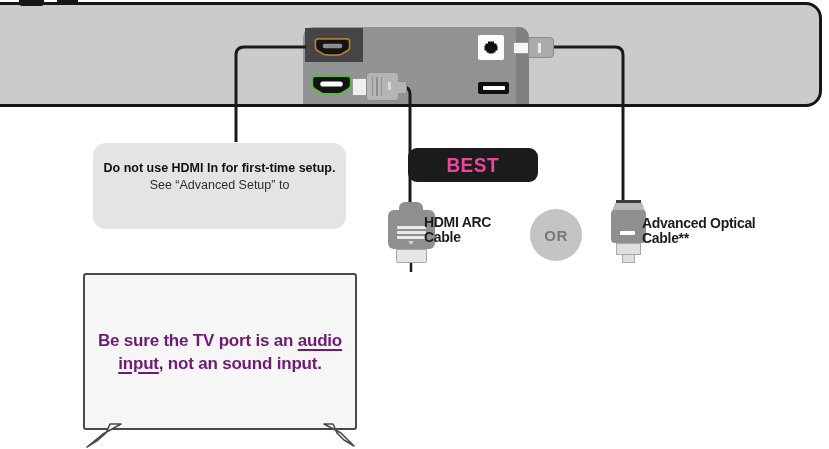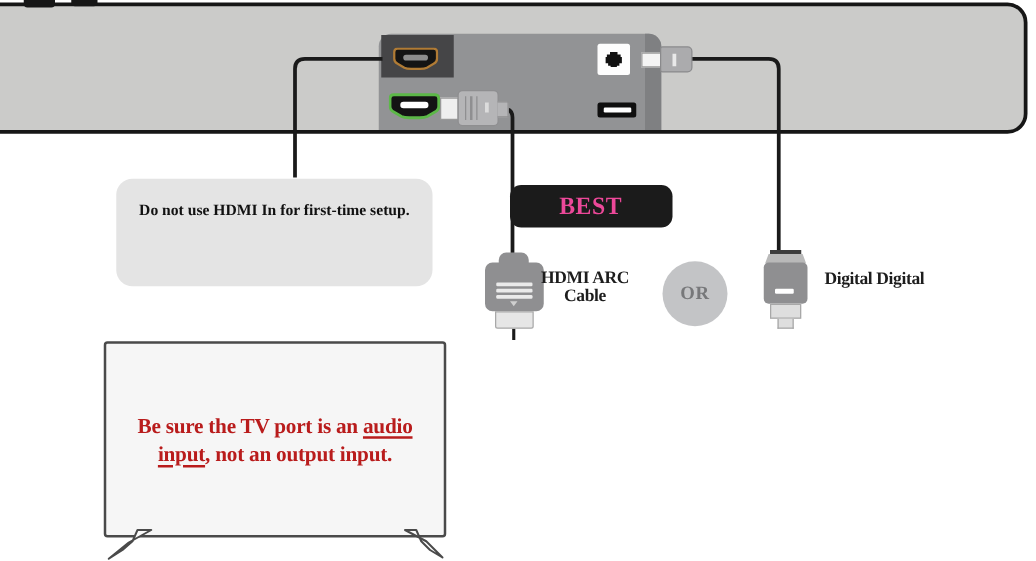--- a/index.html
+++ b/index.html
@@ -1,18 +1,18 @@
 <!DOCTYPE html>
 <html><head>
 <meta charset="utf-8">
 <style>
   html,body{margin:0;padding:0;background:#fff;}
   #stage{
     position:relative;width:829px;height:449px;overflow:hidden;background:#ffffff;
-    font-family:Liberation Serif, serif;
+    font-family:Liberation Sans, sans-serif;
   }
   #stage *{box-sizing:border-box;}
   .abs{position:absolute;}
 
   
   .soundbar{left:-26px;top:2px;width:848px;height:105px;background:#cbcbc9;
     border:3.5px solid #161616;border-radius:0 16px 16px 0;}
   .tab{background:#161616;border-radius:0 0 3px 3px;}
   .tab1{left:19px;top:0;width:25px;height:6px;}
   .tab2{left:57px;top:0;width:21px;height:5px;}
@@ -67,33 +67,33 @@
   .opt-capline{left:616px;top:200px;width:25px;height:3.5px;background:#3d3d3d;}
   .opt-cap{left:612px;top:203px;width:33px;height:8px;background:#b9b9b9;
     clip-path:polygon(9% 0,91% 0,100% 100%,0 100%);}
   .opt-body{left:611px;top:210px;width:35px;height:33px;background:#8f8f91;border-radius:4px;}
   .opt-slot{left:620px;top:231px;width:15px;height:4px;background:#ffffff;border-radius:1px;}
   .opt-tip{left:616px;top:243px;width:25px;height:12px;background:#dedede;border:1.5px solid #a8a8a8;}
   .opt-nub{left:622px;top:254.5px;width:13px;height:8px;background:#dedede;border:1.5px solid #a8a8a8;border-top:none;}
 
   
   .cable-label{font-weight:bold;font-size:14px;line-height:15px;letter-spacing:-.3px;
-    color:#1d1d1d;text-align:center;}
+    color:#1d1d1d;text-align:left;}
   .label-arc{left:424px;top:215px;width:88px;}
   .label-opt{left:642px;top:216px;width:115px;}
 
   
   .note{left:93px;top:143px;width:253px;height:86px;background:#e4e4e4;border-radius:13px;
     text-align:center;padding-top:17px;font-size:12.5px;line-height:16.5px;color:#2e2e2e;}
   .note .b{font-weight:bold;color:#111111;}
 
   
   .tv{left:83px;top:273px;width:274px;height:157px;background:#f6f6f6;border:2.5px solid #4a4a4a;
     border-radius:3px;display:flex;align-items:center;justify-content:center;}
-  .tv-text{font-weight:bold;font-size:17px;line-height:23px;letter-spacing:-.2px;color:#b91c1c;text-align:center;}
+  .tv-text{font-weight:bold;font-size:17px;line-height:23px;letter-spacing:-.2px;color:#701a75;text-align:center;}
   .tv-text .u{text-decoration:underline;text-decoration-thickness:2px;text-underline-offset:3px;}
 </style>
 </head>
 <body>
 
 <div id="stage">
 
   <div class="abs soundbar"></div>
   <div class="abs tab tab1"></div>
   <div class="abs tab tab2"></div>
@@ -132,20 +132,21 @@
   <div class="abs hplug-ridge" style="left:380.5px"></div>
   <div class="abs hplug-tick"></div>
   <div class="abs hplug-neck"></div>
 
   <div class="abs oplug-tip"></div>
   <div class="abs oplug-body"></div>
   <div class="abs oplug-dash"></div>
 
   <div class="abs note">
     <div class="b">Do not use HDMI In for first-time setup.</div>
+    <div>See “Advanced Setup” to</div>
   </div>
 
   <div class="abs best">
     <span>BEST</span>
   </div>
 
   <div class="abs arc-neck"></div>
   <div class="abs arc-body"></div>
   <div class="abs arc-ridge" style="top:226px"></div>
   <div class="abs arc-ridge" style="top:231px"></div>
@@ -163,27 +164,28 @@
   </div>
 
   <div class="abs opt-capline"></div>
   <div class="abs opt-cap"></div>
   <div class="abs opt-body"></div>
   <div class="abs opt-slot"></div>
   <div class="abs opt-tip"></div>
   <div class="abs opt-nub"></div>
 
   <div class="abs cable-label label-opt">
-    <div>Digital Digital</div>
+    <div>Advanced Optical</div>
+    <div>Cable**</div>
   </div>
 
   <div class="abs tv">
     <div class="tv-text">
       <div><span>Be sure the TV port is an </span><span class="u">audio</span></div>
-      <div><span class="u">input</span><span>, not an output input.</span></div>
+      <div><span class="u">input</span><span>, not an sound input.</span></div>
     </div>
   </div>
 
   <svg class="abs overlay" viewBox="0 0 829 449">
     <path d="M121,424 L103,434 L87,447 L98,440 L106,433 L110,424 Z" fill="#fbfbfb" stroke="#4a4a4a" stroke-width="1.6" stroke-linejoin="round"></path>
     <path d="M324,424 L341,433 L354,446 L344,440 L337,433 L333,424 Z" fill="#fbfbfb" stroke="#4a4a4a" stroke-width="1.6" stroke-linejoin="round"></path>
   </svg>
 
 </div>
 

